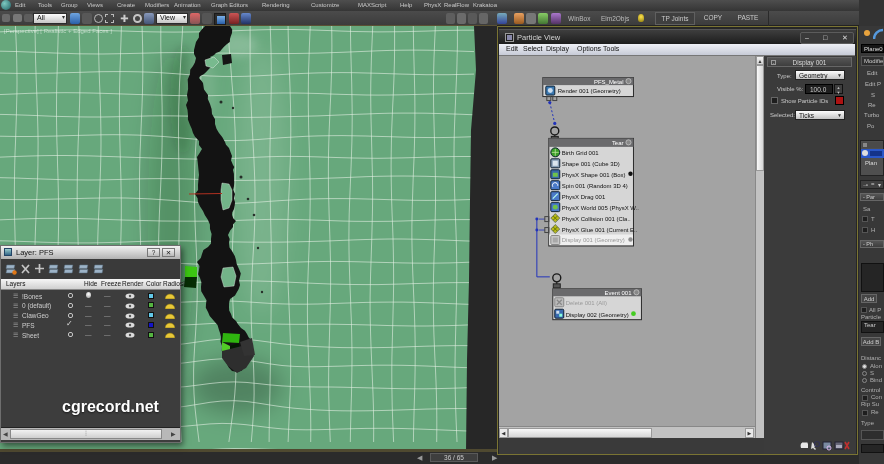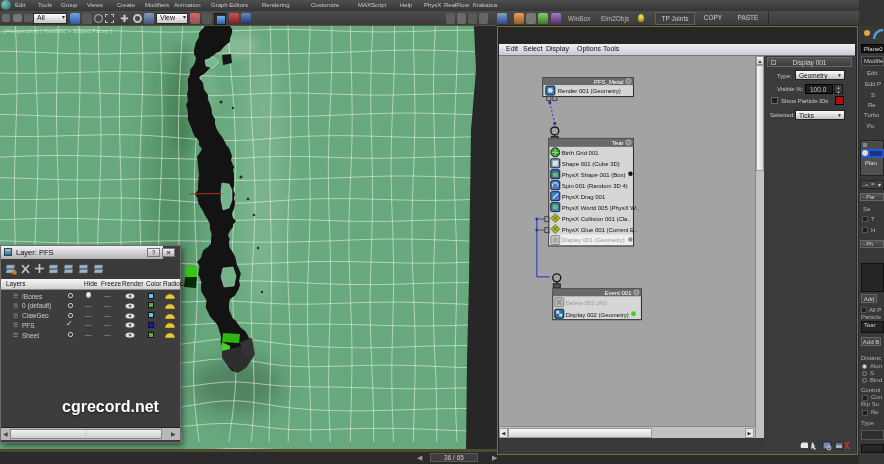--- a/index.html
+++ b/index.html
@@ -116,21 +116,21 @@
 <rect x="0" y="449" width="497" height="3" fill="#4f4930"></rect>
 </svg>
 <span class="abs" style="left:4px;top:28px;font-size:6px;color:rgba(255,255,255,0.55)">[Perspective] [ Realistic + Edged Faces ]</span>
 
 <div class="abs" style="left:0;top:452px;width:884px;height:12px;background:#2b2b2b"></div>
 <span class="abs" style="left:417px;top:454px;font-size:7px;color:#999">◀</span>
 <div class="abs" style="left:430px;top:453px;width:48px;height:9px;background:#3e3e3e;border:1px solid #5a5a5a;font-size:6.5px;color:#ccc;text-align:center;line-height:8px">36 / 65</div>
 <span class="abs" style="left:492px;top:454px;font-size:7px;color:#999">▶</span>
 
 <div class="abs" style="left:0;top:245px;width:181px;height:198px;background:#3d3d3d;border:1px solid #6e6e6e;box-shadow:2px 3px 6px rgba(0,0,0,0.5)">
-  <div class="abs" style="left:0;top:0;width:162px;height:13px;background:linear-gradient(#f2f2f2,#b2b2b2)">
+  <div class="abs" style="left:0;top:0;width:179px;height:13px;background:linear-gradient(#f2f2f2,#b2b2b2)">
     <div class="abs" style="left:3px;top:2px;width:8px;height:8px;background:linear-gradient(#9cc,#368);border:1px solid #246"></div>
     <span class="abs" style="left:15px;top:2px;font-size:7.5px;color:#111">Layer: PFS</span>
     <div class="abs" style="left:146px;top:2px;width:13px;height:9px;background:linear-gradient(#eee,#bbb);border:1px solid #777;font-size:6.5px;color:#222;text-align:center;line-height:8px">?</div>
     <div class="abs" style="left:161px;top:2px;width:13px;height:9px;background:linear-gradient(#eee,#bbb);border:1px solid #777;font-size:6.5px;color:#222;text-align:center;line-height:8px">✕</div>
   </div>
 
   <div class="abs" style="left:0;top:13px;width:179px;height:20px;background:#3a3a3a">
     <svg class="abs" style="left:3px;top:4px" width="104" height="12" viewBox="0 0 104 12">
       <g fill="#9db3c7" stroke="#5e7386" stroke-width="0.5">
         <g transform="translate(2,1)">
@@ -253,20 +253,31 @@
     <div class="abs" style="left:9px;top:1px;width:152px;height:10px;background:linear-gradient(#f2f2f2,#cfcfcf);border:1px solid #888"></div>
     <span class="abs" style="left:170px;top:2px;font-size:6px;color:#444">▶</span>
     <span class="abs" style="left:82px;top:1px;font-size:6px;color:#666">⋮</span>
   </div>
 </div>
 
 <span class="abs" style="left:62px;top:398px;font-size:16px;font-weight:bold;color:#fff;text-shadow:0 1px 2px rgba(0,0,0,0.6)">cgrecord.net</span>
 
 <div class="abs" style="left:497px;top:26px;width:361px;height:429px;background:#262626;border:1px solid #7a7433">
 
+  <div class="abs" style="left:1px;top:2px;width:357px;height:15px;background:linear-gradient(#3e3e3e,#1d1d1d);border-top:1px solid #555">
+    <div class="abs" style="left:6px;top:3px;width:9px;height:9px;background:#1d1d1d;border:1px solid #999">
+        <div class="abs" style="left:1px;top:1px;width:5px;height:5px;background:#88a"></div>
+      </div>
+    <span class="abs" style="left:18px;top:3px;font-size:7.5px;color:#d5d5d5">Particle View</span>
+    <div class="abs" style="left:301px;top:2px;width:54px;height:12px;background:#3a3a3a;border:1px solid #5c5c5c;border-radius:2px">
+      <span class="abs" style="left:4px;top:1px;font-size:7px;color:#ddd">–</span>
+      <span class="abs" style="left:22px;top:1px;font-size:7px;color:#ddd">□</span>
+      <span class="abs" style="left:41px;top:1px;font-size:7px;color:#ddd">✕</span>
+    </div>
+  </div>
 
   <div class="abs" style="left:1px;top:17px;width:356px;height:12px;background:linear-gradient(#eef0f6,#c7cbd7);border-bottom:1px solid #777;font-size:7px;color:#111">
     <span class="abs" style="left:7px;top:1px">Edit</span>
       <span class="abs" style="left:24px;top:1px">Select</span>
       <span class="abs" style="left:47px;top:1px">Display</span>
       <span class="abs" style="left:78px;top:1px">Options</span>
       <span class="abs" style="left:104px;top:1px">Tools</span>
   </div>
 
   <div class="abs" style="left:1px;top:29px;width:256px;height:370px;background:#a3a3a3">

